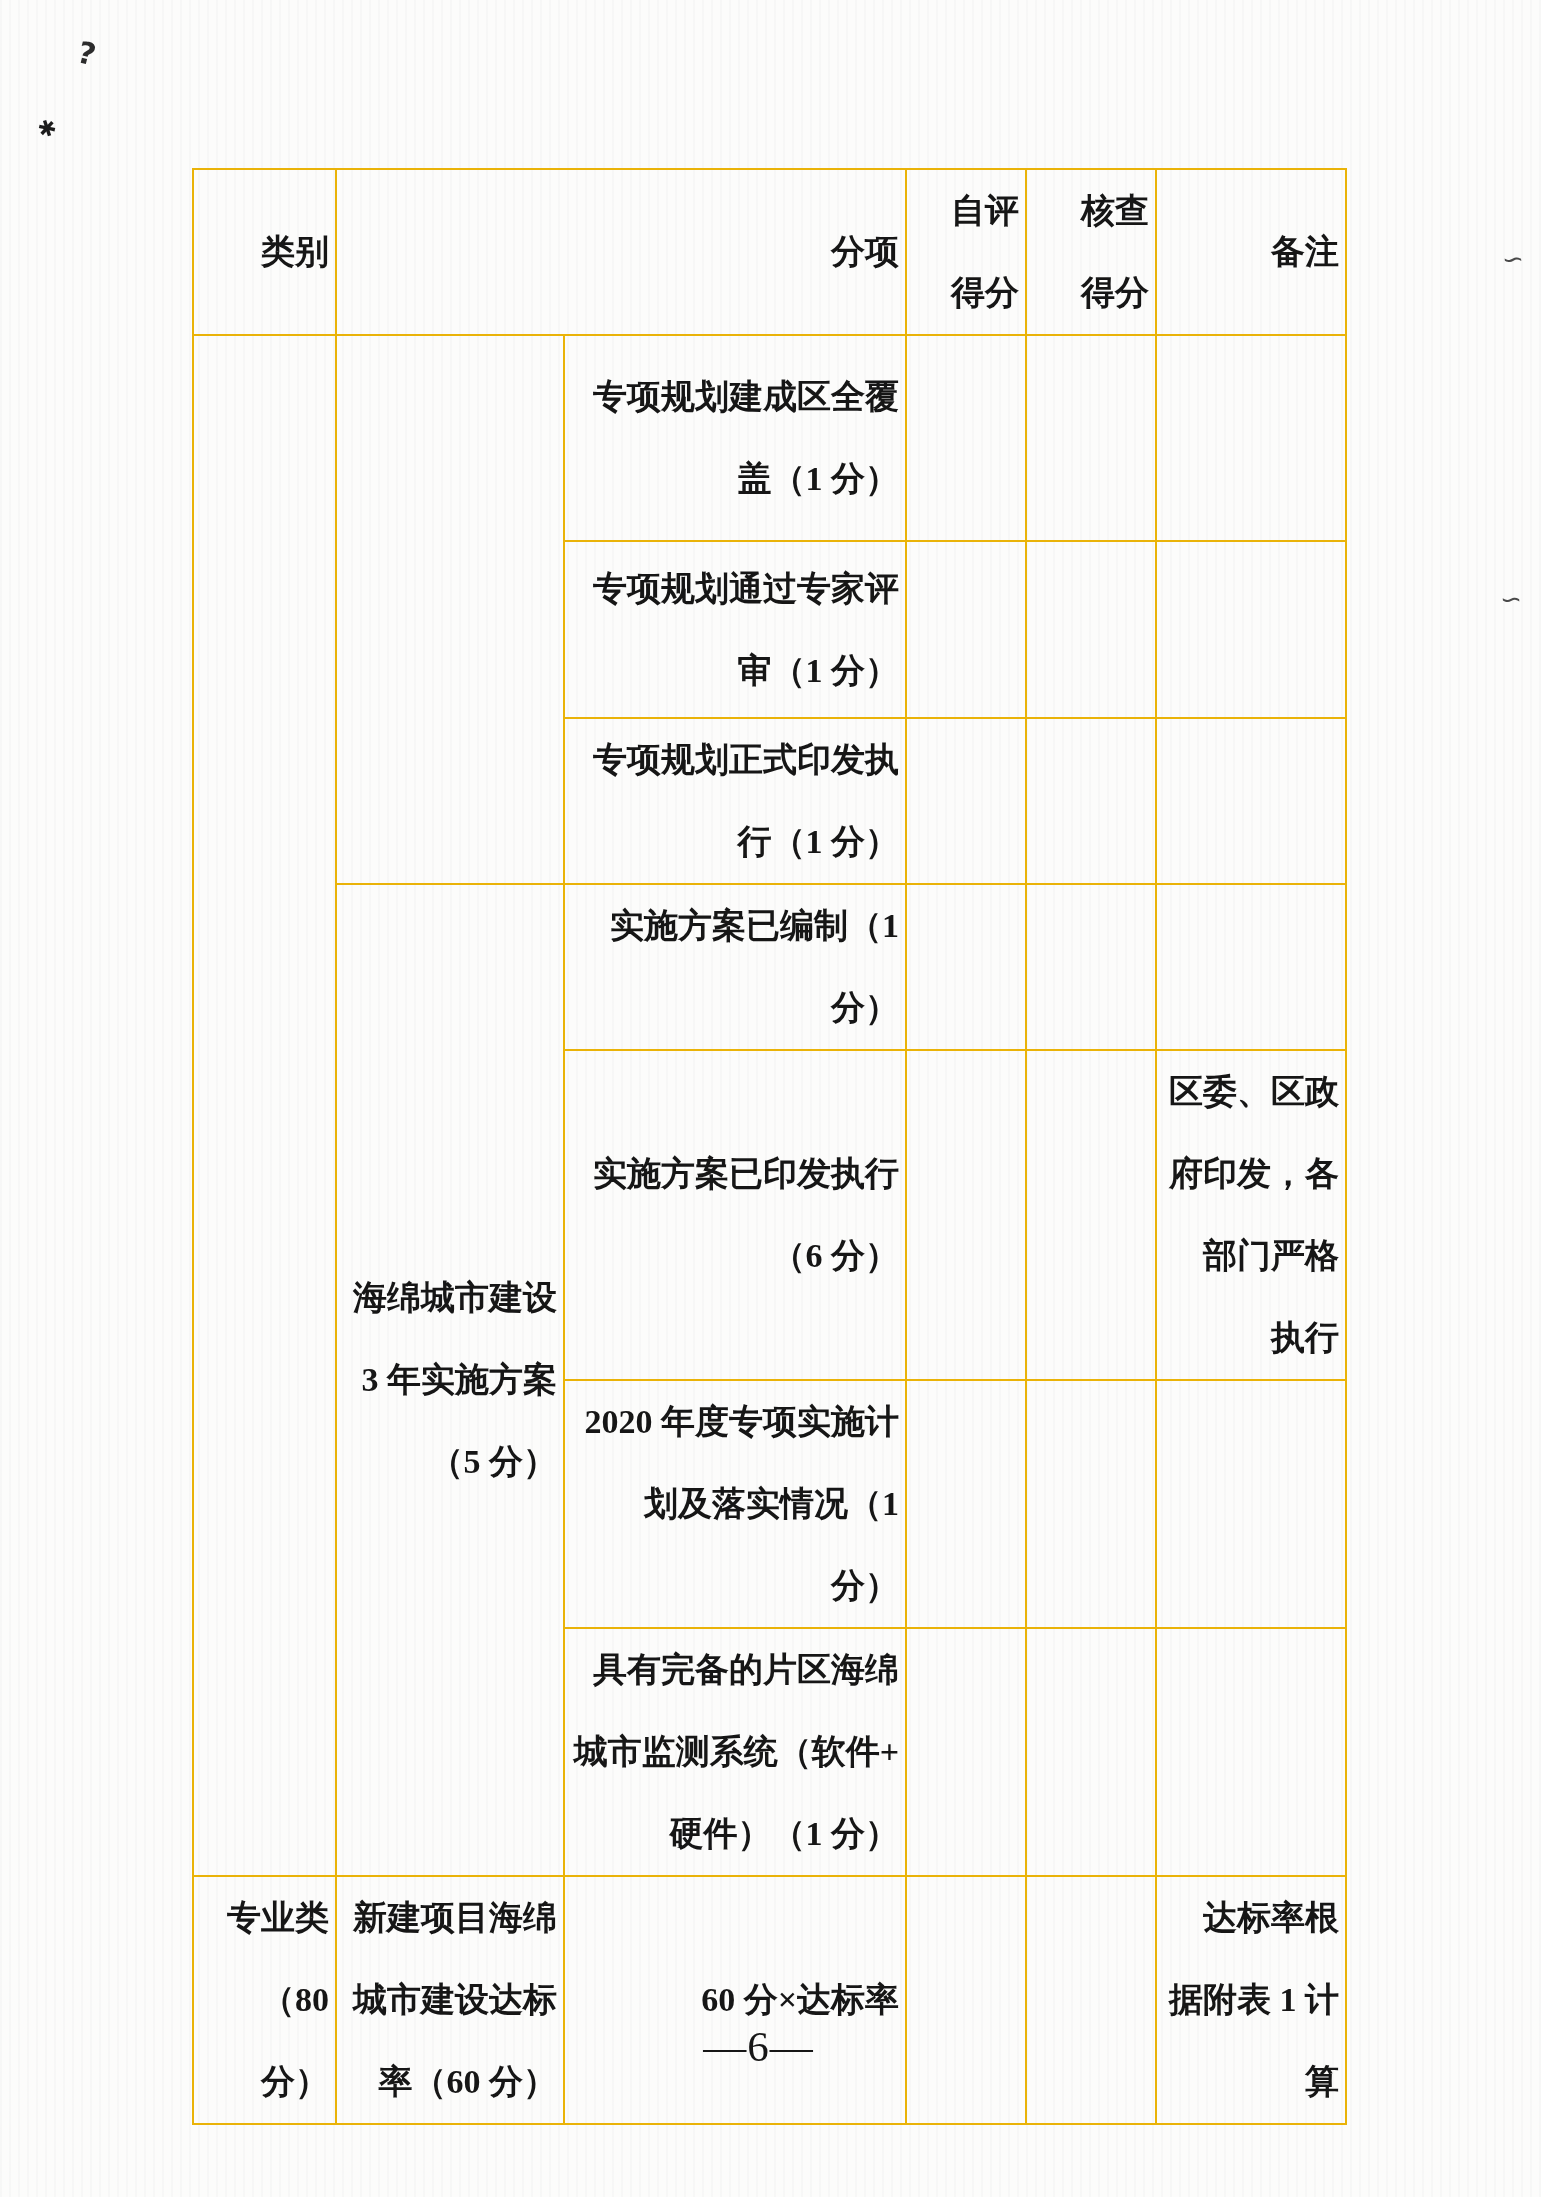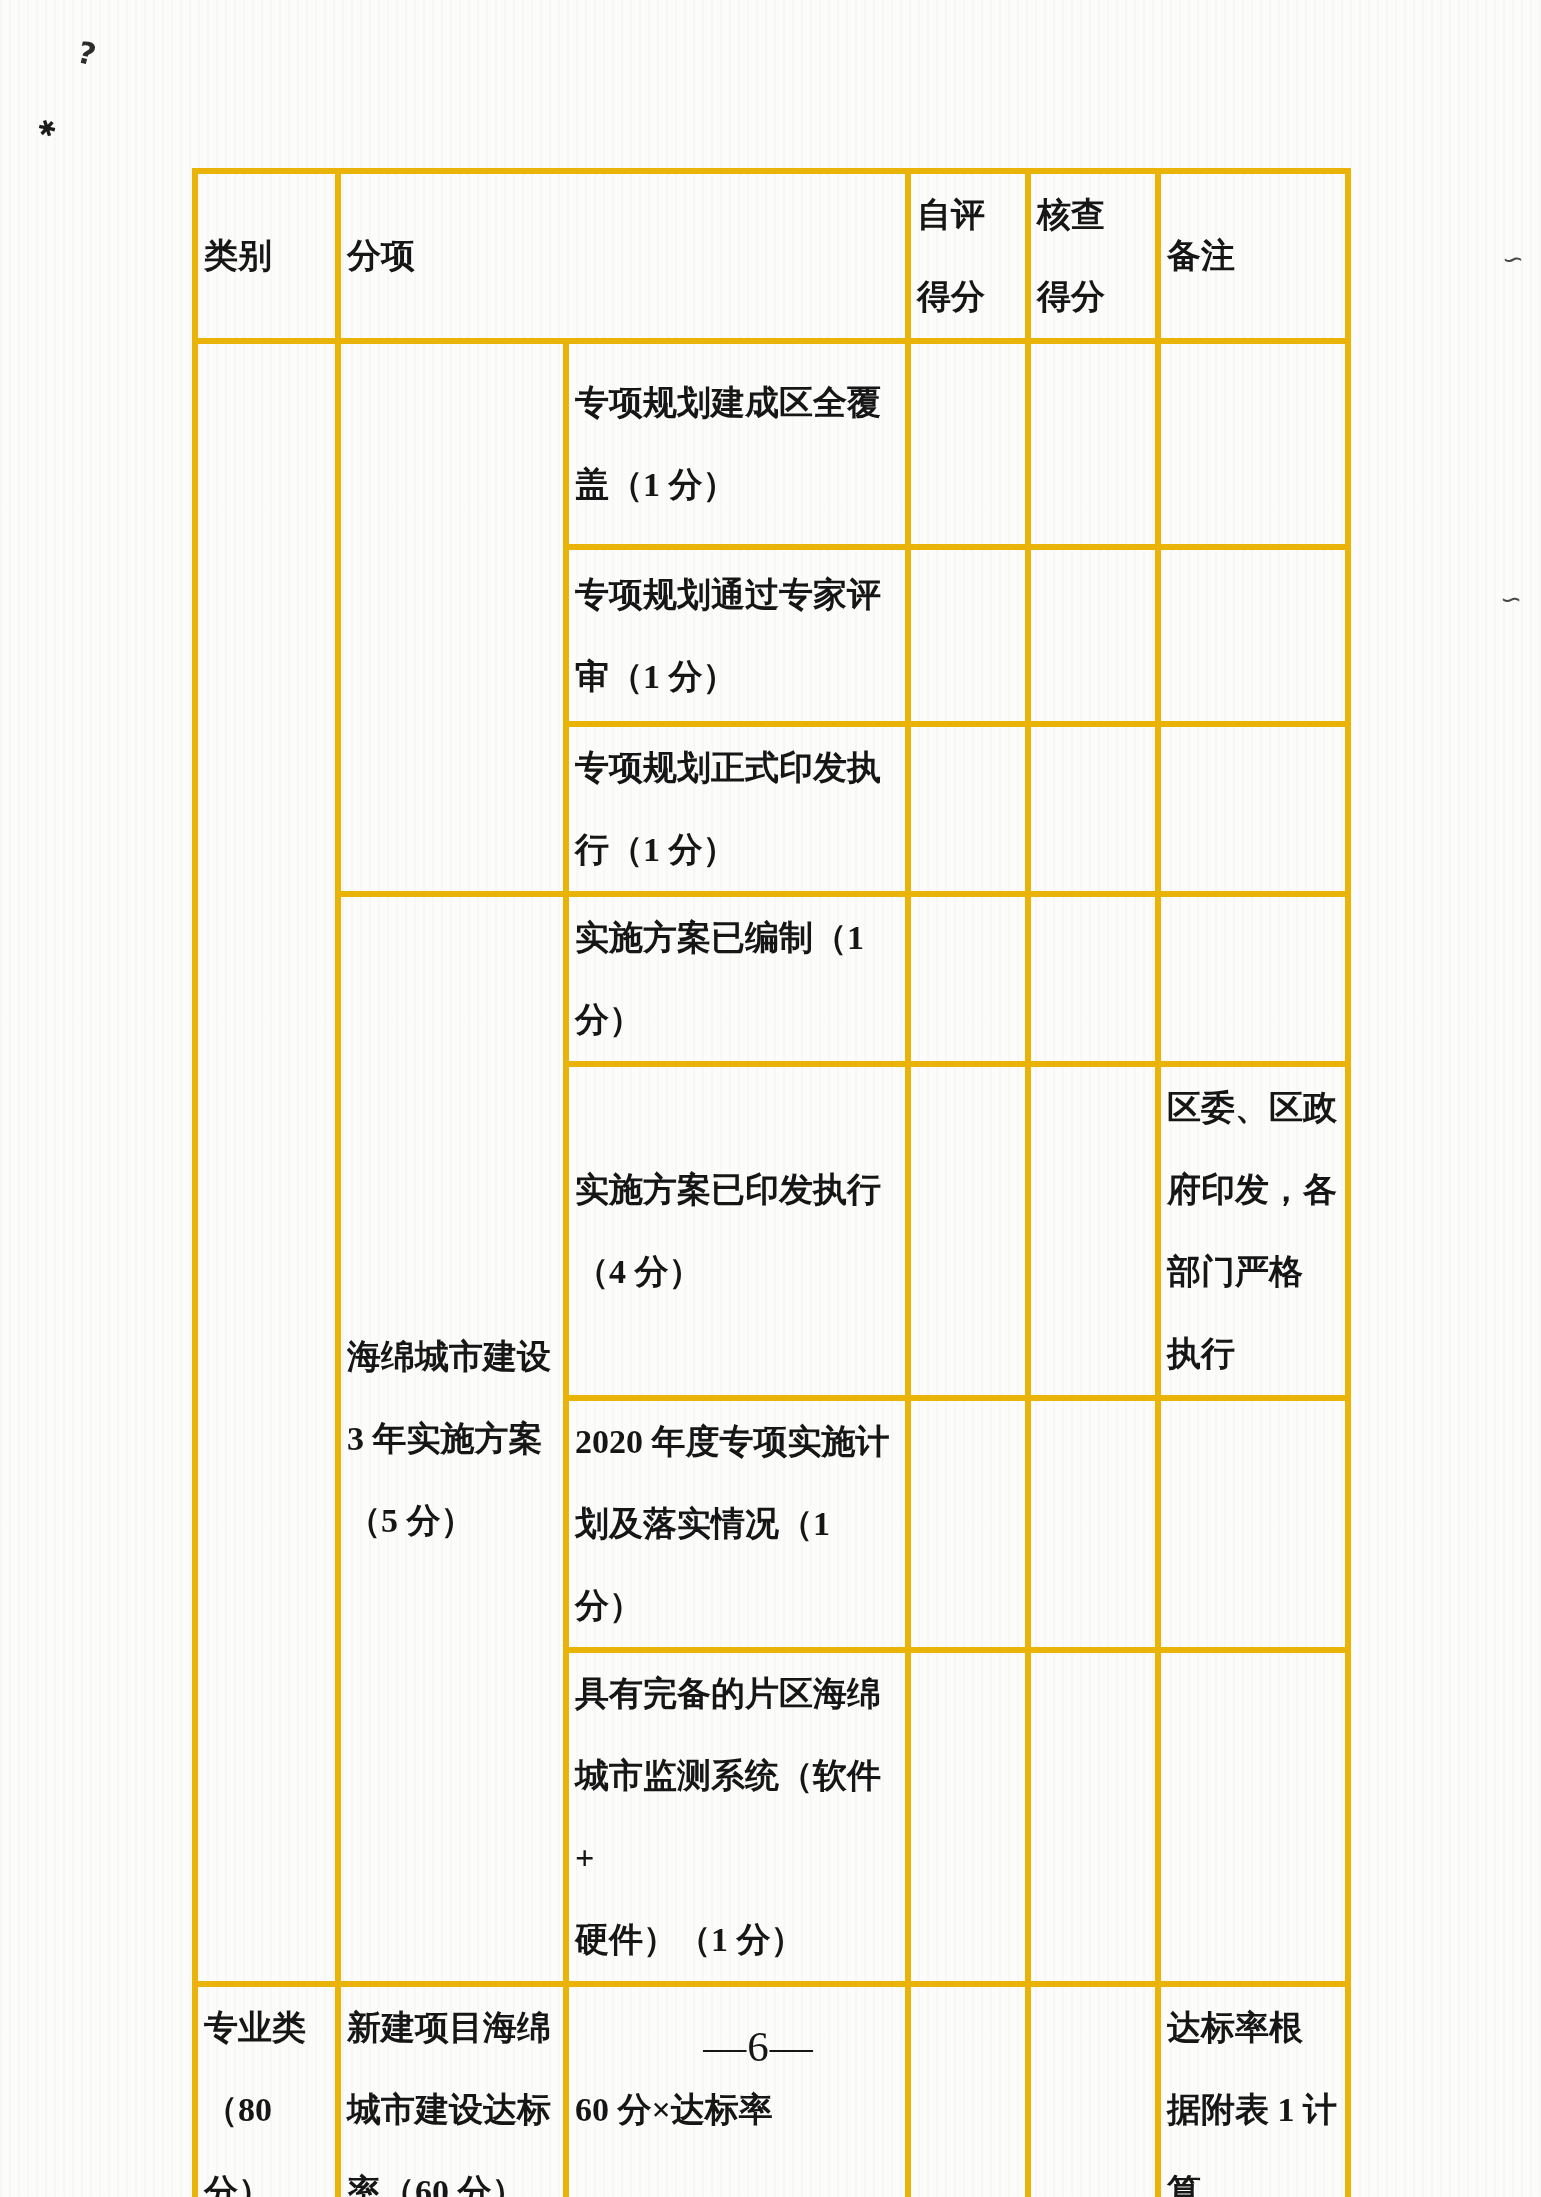--- a/index.html
+++ b/index.html
@@ -30,22 +30,22 @@
   }
   table.score-table {
     position: absolute;
     left: 192px;
     top: 168px;
     width: 1153px;
     border-collapse: collapse;
     table-layout: fixed;
   }
   td {
-    border: 6px solid #eab308;
-    text-align: left;
+    border: 2px solid #eab308;
+    text-align: right;
     vertical-align: middle;
     white-space: pre-line;
     font-size: 34px;
     line-height: 82px;
     font-weight: 600;
     padding: 0 6px;
     overflow: hidden;
   }
   tr.h-hdr  { height: 163px; }
   tr.h-r1   { height: 206px; }
@@ -139,21 +139,21 @@
 3 年实施方案
 （5 分）</td>
     <td>实施方案已编制（1 分）</td>
     <td></td>
     <td></td>
     <td></td>
   </tr>
 
   <tr class="h-r5">
     <td>实施方案已印发执行
-（4 分）</td>
+（6 分）</td>
     <td></td>
     <td></td>
     <td>区委、区政
 府印发，各
 部门严格
 执行</td>
   </tr>
 
   <tr class="h-r6">
     <td>2020 年度专项实施计

